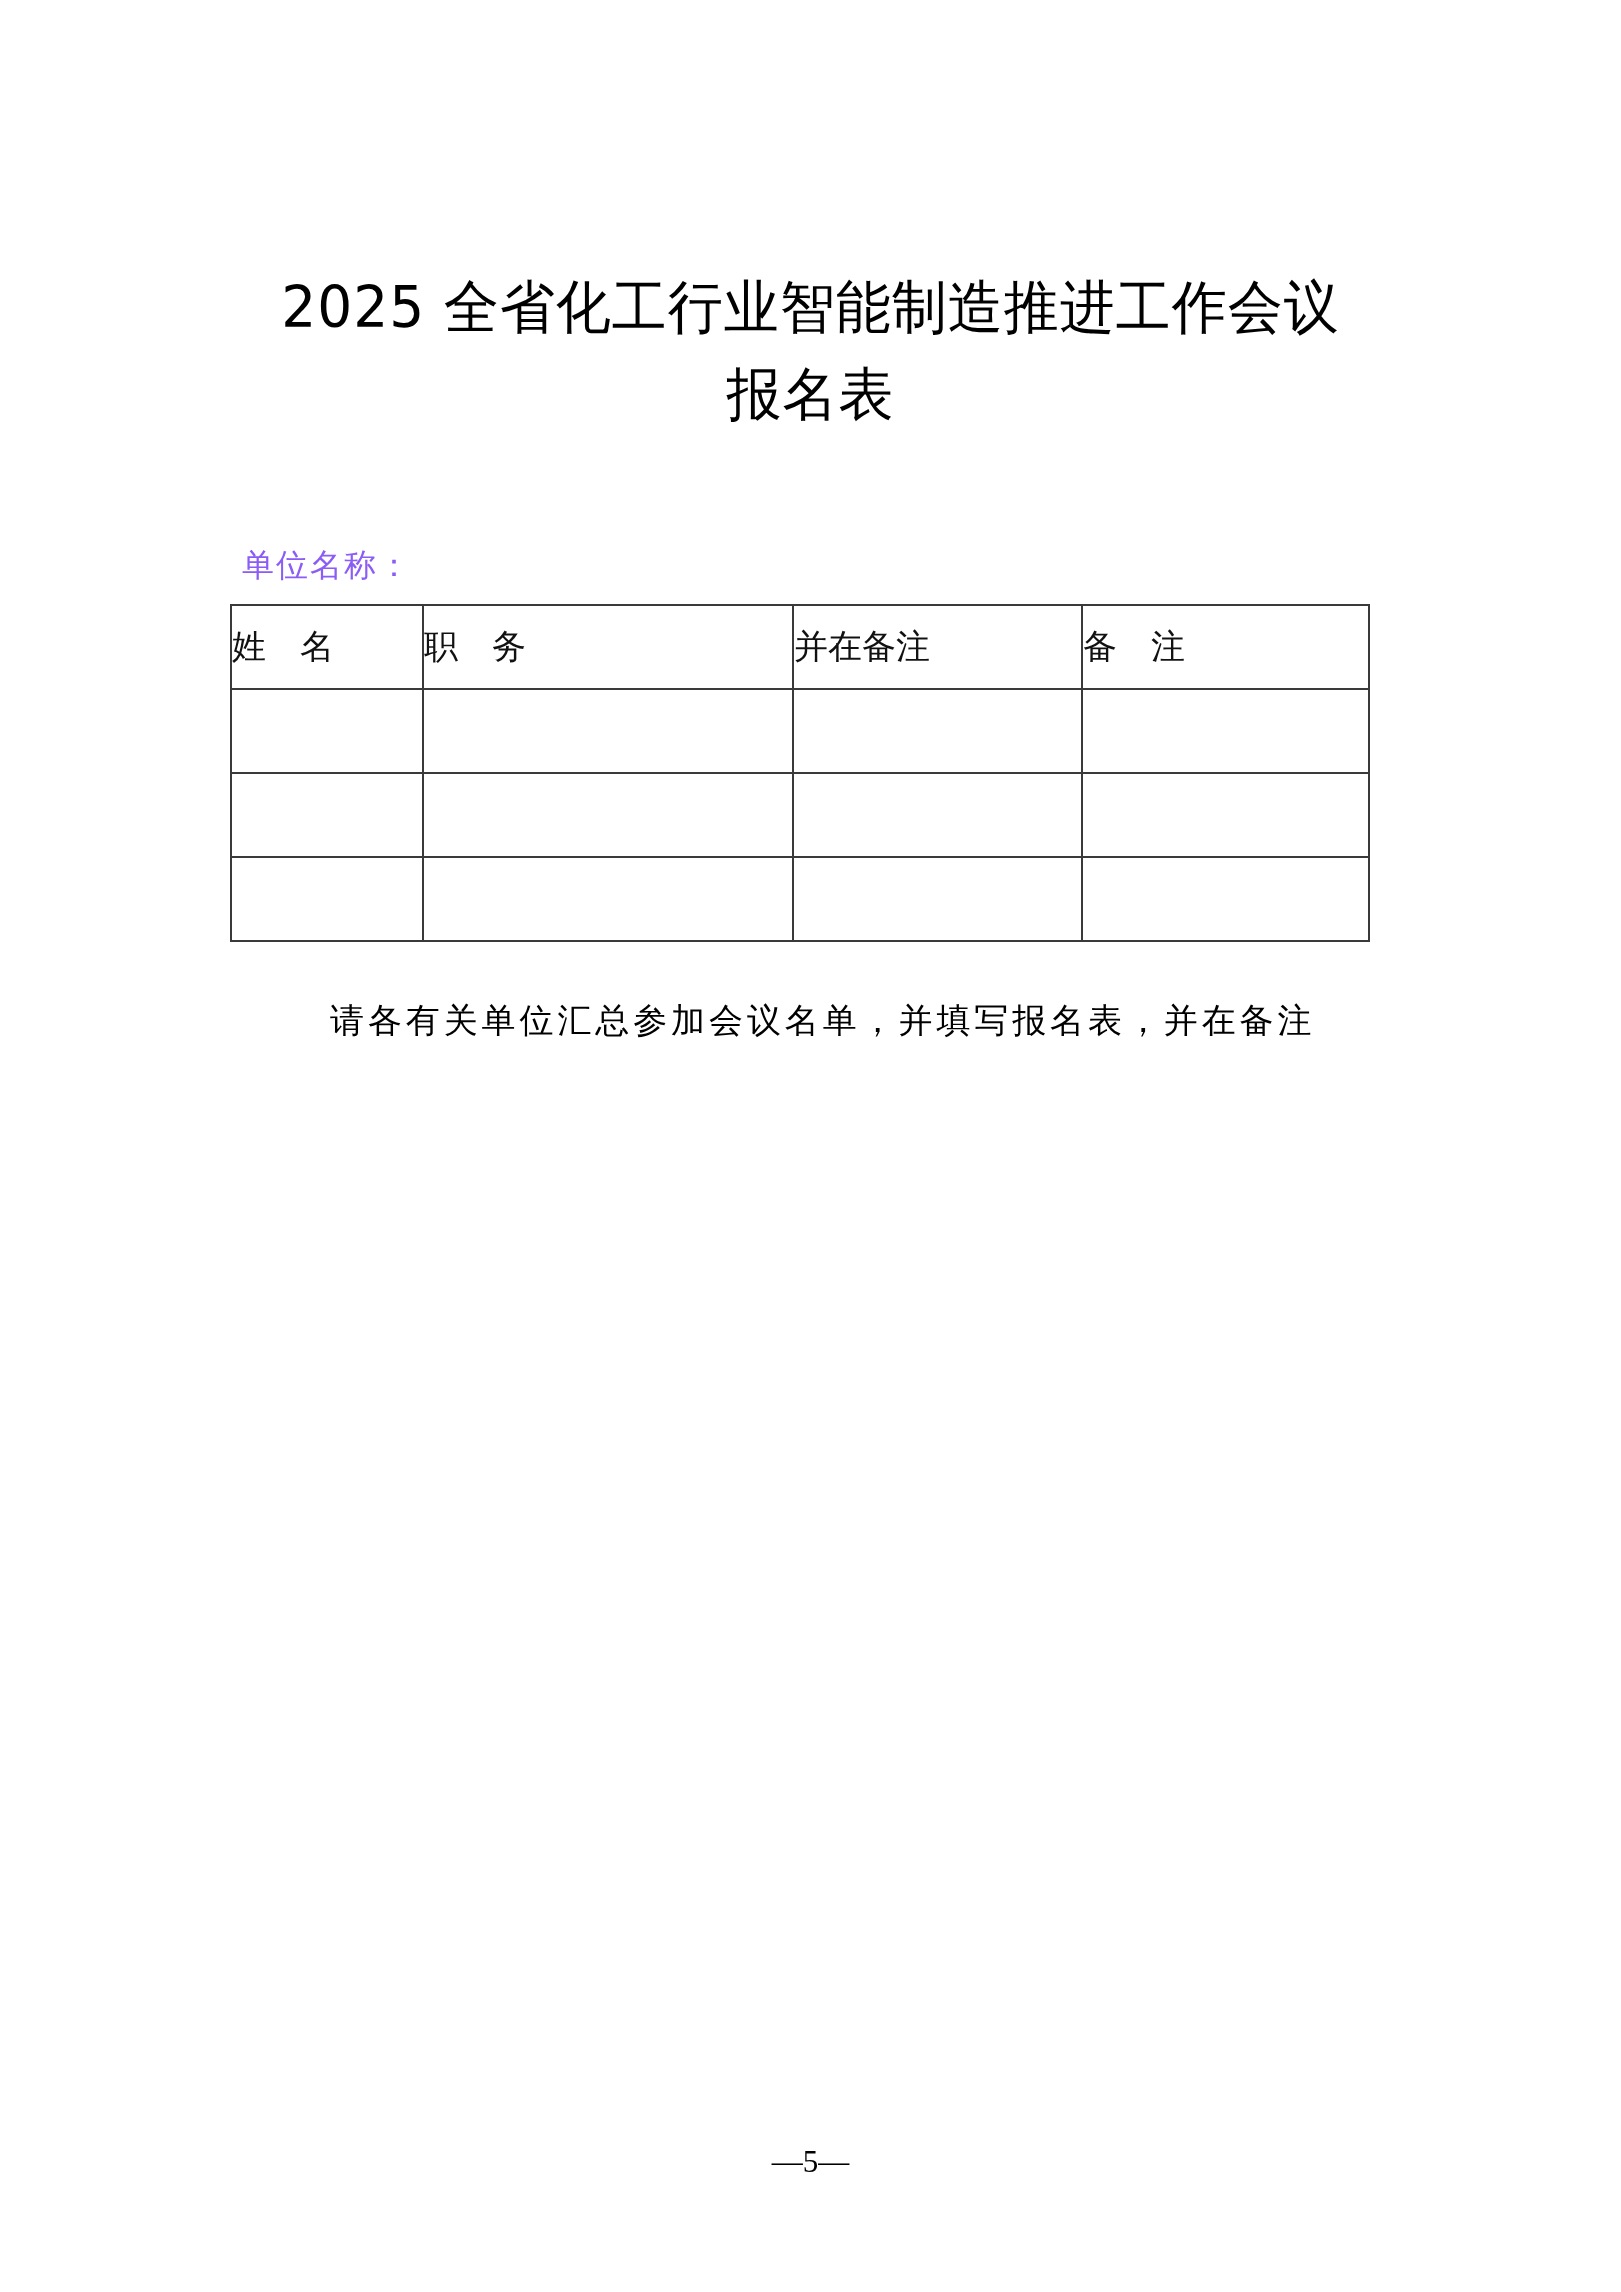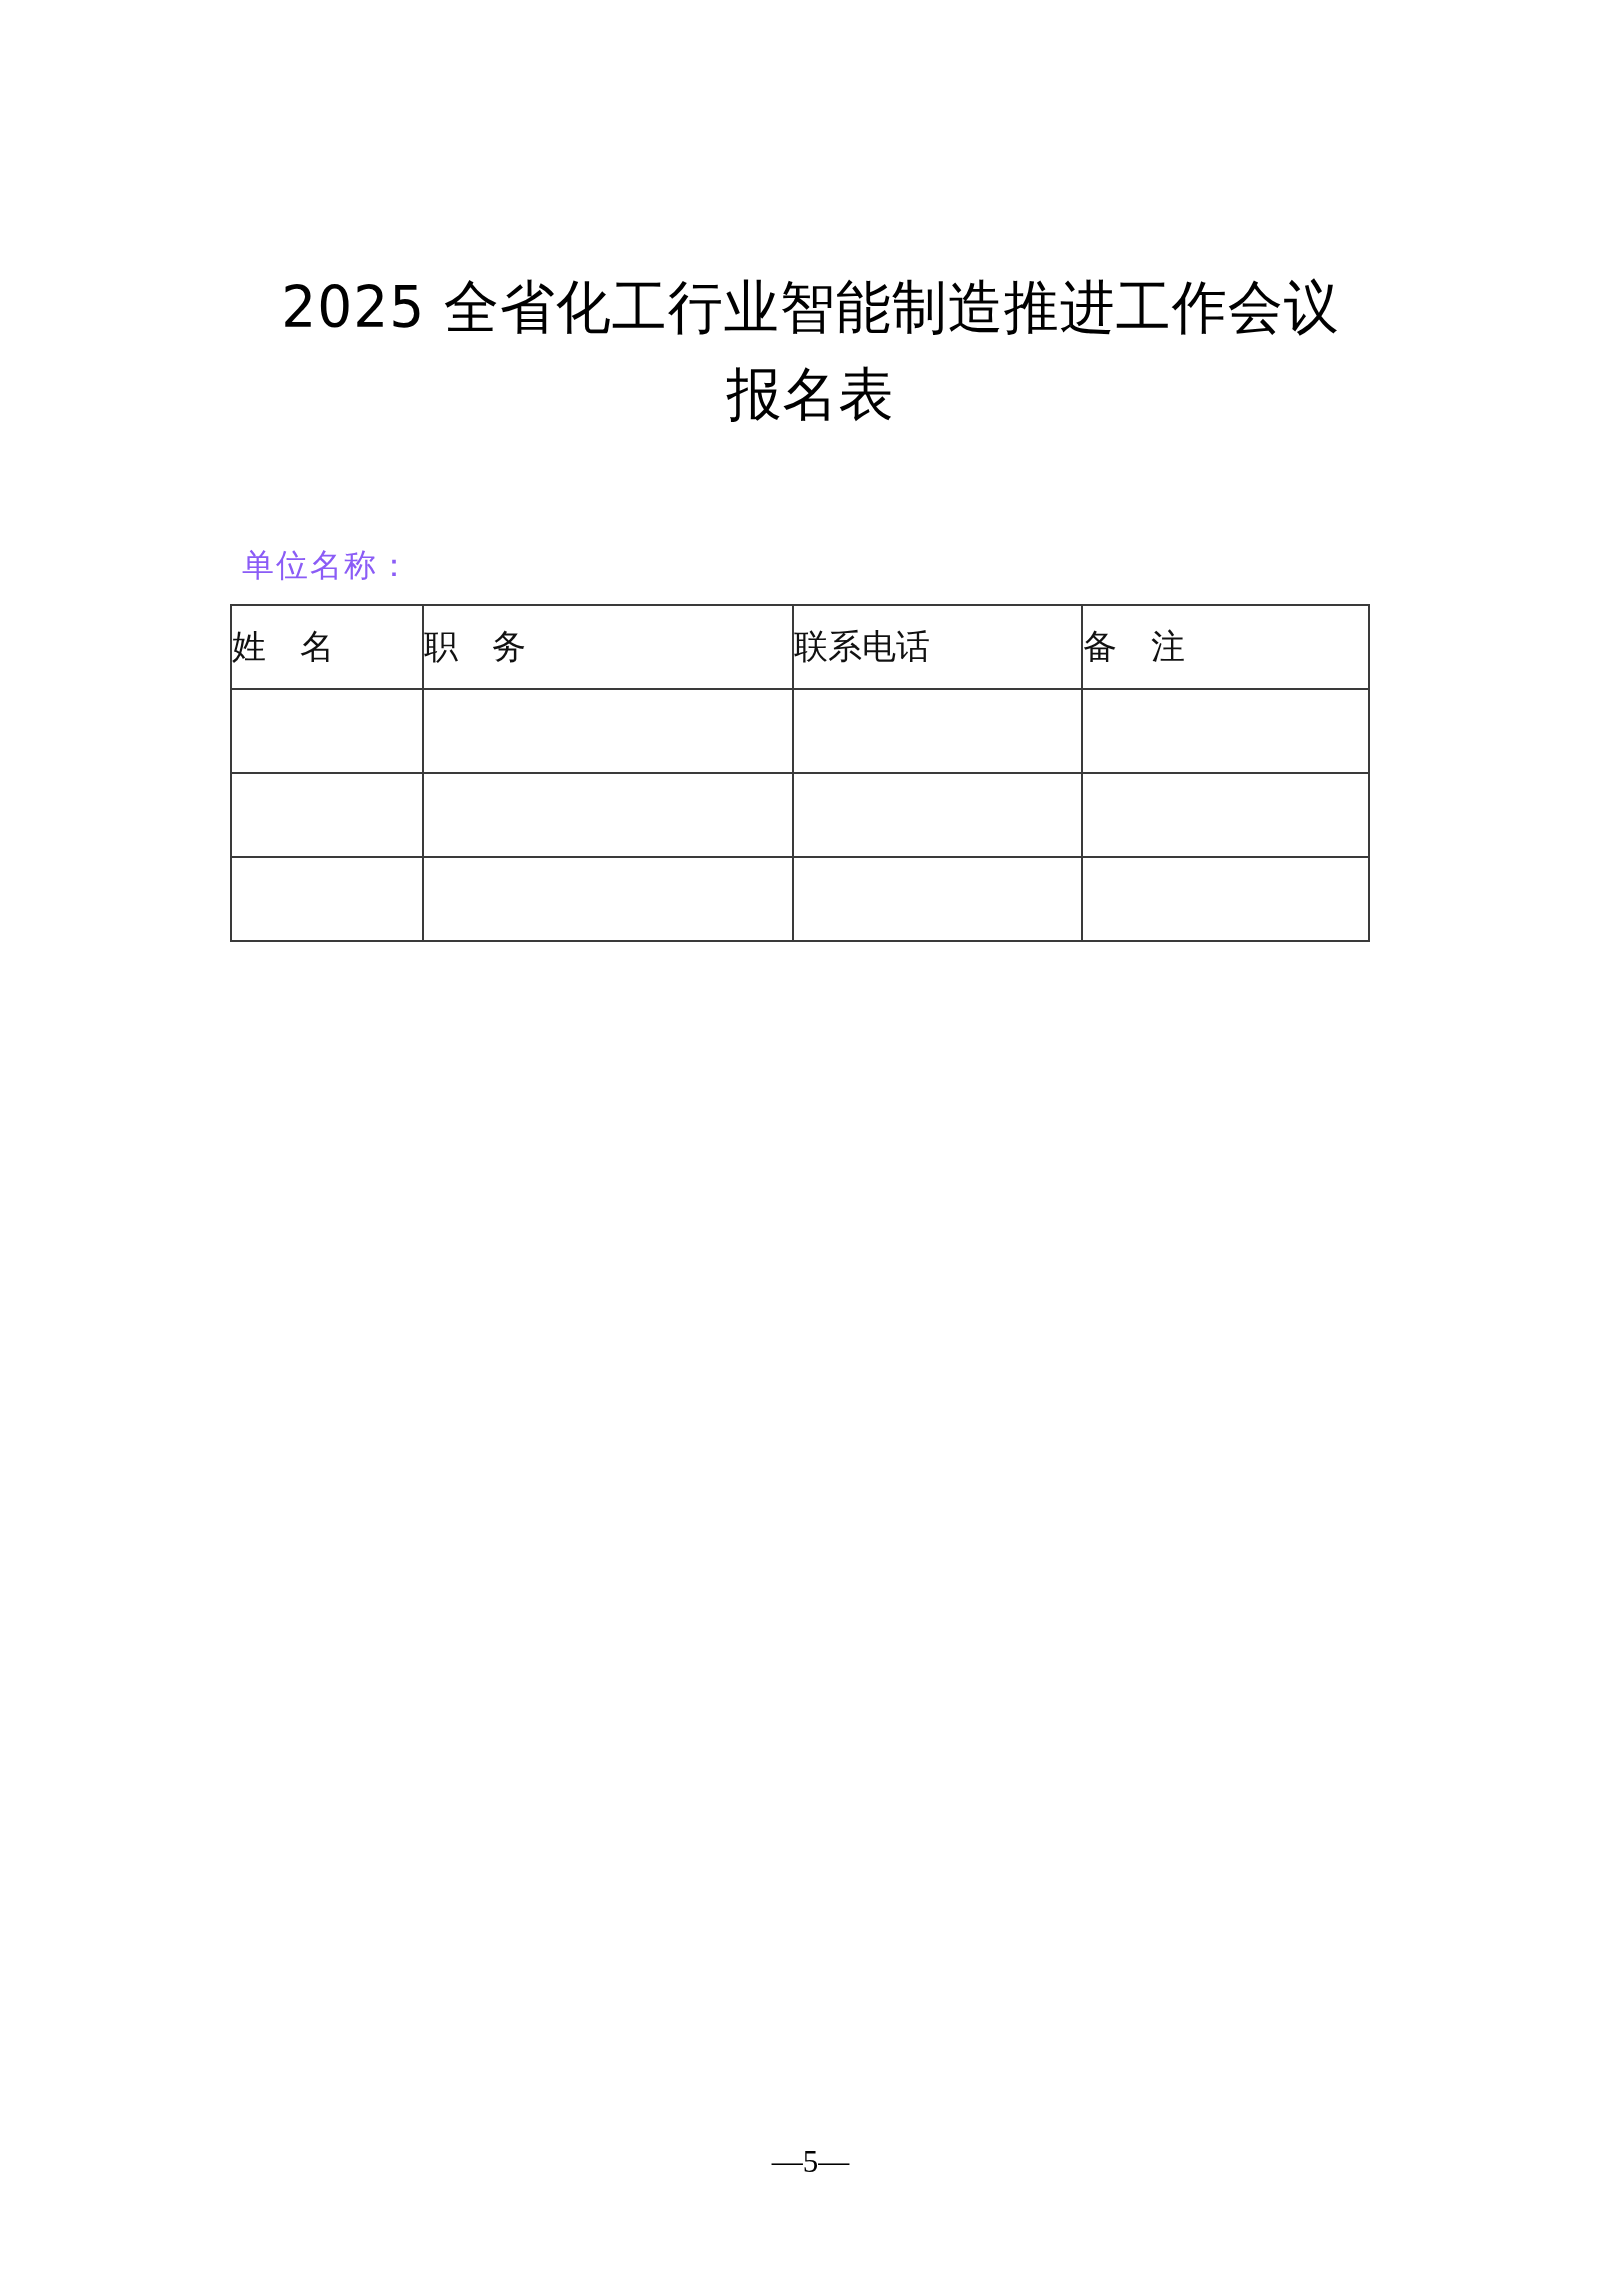--- a/index.html
+++ b/index.html
@@ -56,21 +56,21 @@
     <colgroup>
         <col class="col1">
         <col class="col2">
         <col class="col3">
         <col class="col4">
       </colgroup>
     <tbody>
         <tr>
       <th>姓　名</th>
       <th>职　务</th>
-      <th>联系电话</th>
+      <th>并在备注</th>
       <th>备　注</th>
     </tr>
     <tr>
       <td></td>
       <td></td>
       <td></td>
       <td></td>
     </tr>
     <tr>
       <td></td>
@@ -80,16 +80,17 @@
     </tr>
     <tr>
       <td></td>
       <td></td>
       <td></td>
       <td></td>
     </tr>
   </tbody>
     </table>
 
+  <div class="para p1">请各有关单位汇总参加会议名单，并填写报名表，并在备注</div>
 
   <div class="page-no">—5—</div>
 </div>
 
 
 </body></html>

